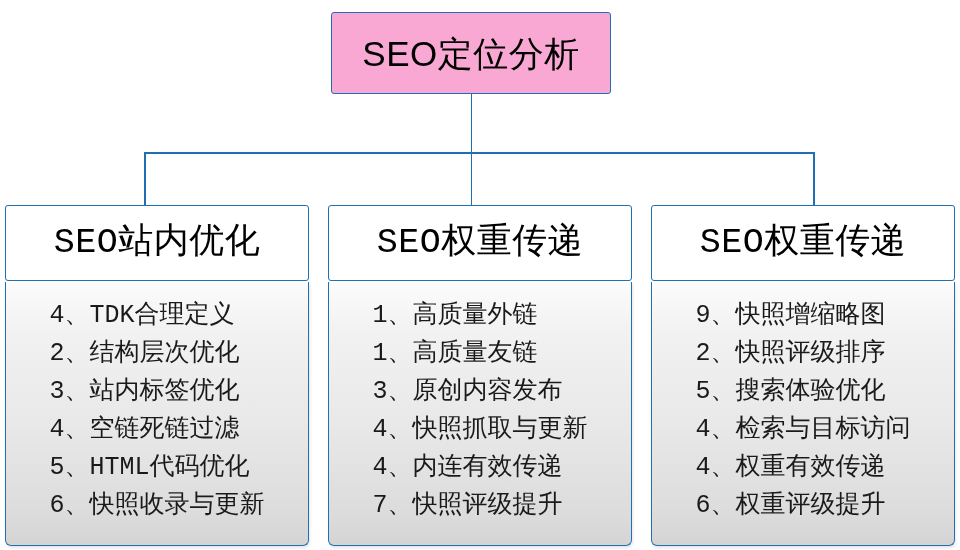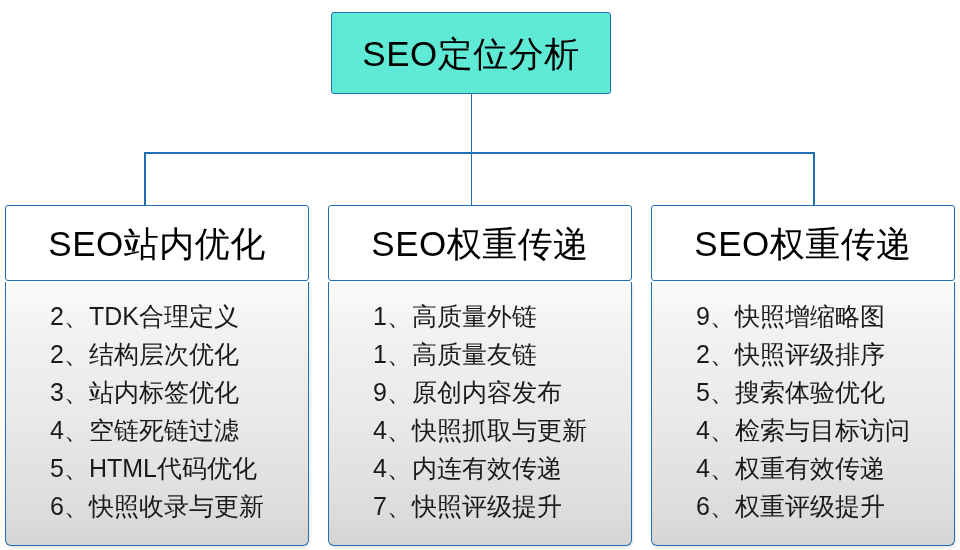--- a/index.html
+++ b/index.html
@@ -24,21 +24,21 @@
   
   .root-box {
     position: absolute;
     left: 331px;
     top: 12px;
     width: 280px;
     height: 82px;
     box-sizing: border-box;
     border: 1.6px solid #1F6FB5;
     border-radius: 3px;
-    background: #5eead4;
+    background: #f9a8d4;
     display: flex;
     align-items: center;
     justify-content: center;
   }
   .root-label {
     font-size: 35px;
     color: #000000;
     letter-spacing: 0.5px;
     line-height: 1;
     white-space: nowrap;
@@ -77,20 +77,21 @@
     width: 960px;
     display: flex;
     justify-content: space-between;
     padding: 0 5px;
     box-sizing: border-box;
   }
   .column {
     width: 304px;
     display: flex;
     flex-direction: column;
+    font-family: Liberation Mono, monospace;
   }
 
   .col-header {
     box-sizing: border-box;
     height: 76px;
     border: 1.6px solid #1F6FB5;
     border-radius: 3px;
     background: #ffffff;
     display: flex;
     align-items: center;
@@ -154,39 +155,39 @@
   <div class="conn conn-v conn-drop-3"></div>
 
   <div class="columns">
 
     <div class="column">
       <div class="col-header">
         <span class="col-header-label">SEO站内优化</span>
       </div>
       <div class="col-body">
         <div class="col-body-inner">
-          <div class="list-item">2、TDK合理定义</div>
+          <div class="list-item">4、TDK合理定义</div>
           <div class="list-item">2、结构层次优化</div>
           <div class="list-item">3、站内标签优化</div>
           <div class="list-item">4、空链死链过滤</div>
           <div class="list-item">5、HTML代码优化</div>
           <div class="list-item">6、快照收录与更新</div>
         </div>
       </div>
     </div>
 
     <div class="column">
       <div class="col-header">
         <span class="col-header-label">SEO权重传递</span>
       </div>
       <div class="col-body">
         <div class="col-body-inner">
           <div class="list-item">1、高质量外链</div>
           <div class="list-item">1、高质量友链</div>
-          <div class="list-item">9、原创内容发布</div>
+          <div class="list-item">3、原创内容发布</div>
           <div class="list-item">4、快照抓取与更新</div>
           <div class="list-item">4、内连有效传递</div>
           <div class="list-item">7、快照评级提升</div>
         </div>
       </div>
     </div>
 
     <div class="column">
       <div class="col-header">
         <span class="col-header-label">SEO权重传递</span>

